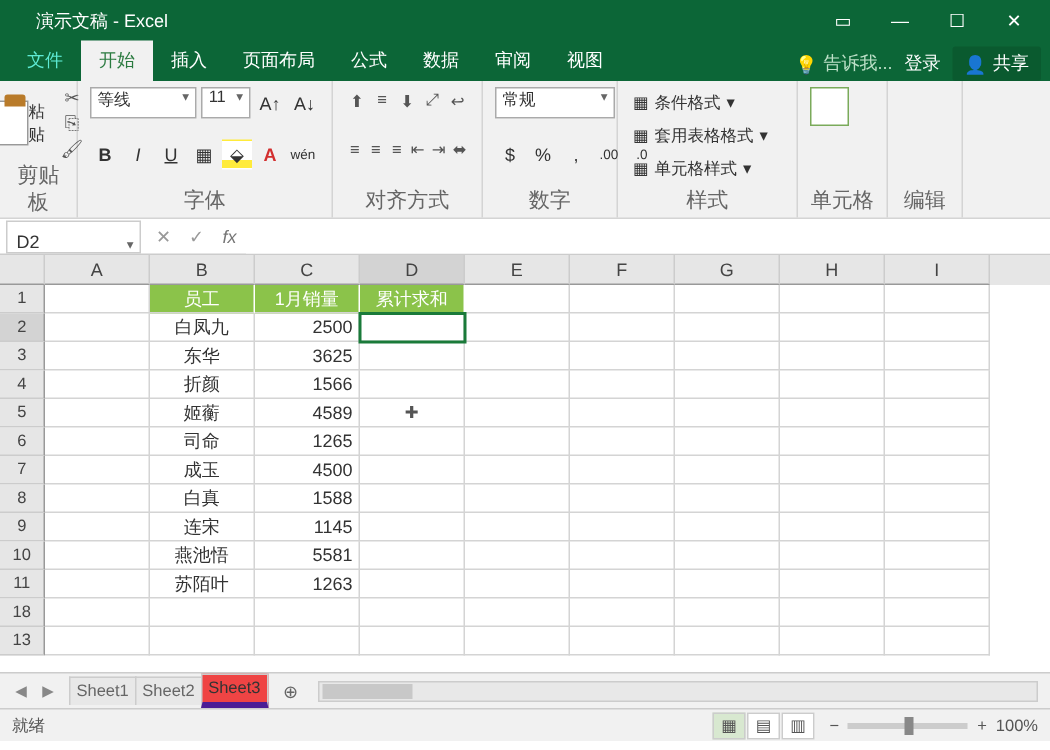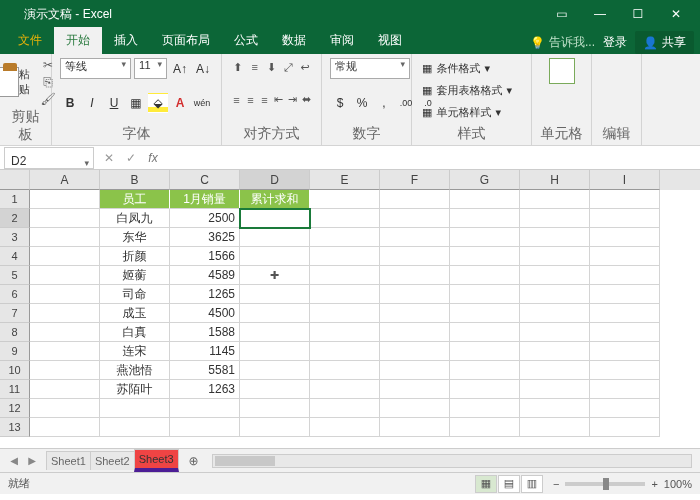--- a/index.html
+++ b/index.html
@@ -4,21 +4,21 @@
 <style>
 *{box-sizing:border-box;margin:0;padding:0;font-family:"Microsoft YaHei",Arial,sans-serif}
 body{width:700px;height:500px;background:#fff;overflow:hidden;font-size:12px;color:#333}
 .titlebar{height:28px;background:#0c6637;color:#fff;display:flex;align-items:center;padding:0 6px;font-size:12px}
 .titlebar .title{flex:1;text-align:left}
 .titlebar .winbtns{display:flex;gap:2px}
 .titlebar .winbtn{width:36px;height:22px;display:flex;align-items:center;justify-content:center;cursor:pointer}
 .ribbon-tabs{height:26px;background:#0c6637;display:flex;align-items:flex-end;padding-left:6px;color:#fff}
 .rtab{padding:5px 12px;cursor:pointer;font-size:12px}
 .rtab.active{background:#f1f1f1;color:#2a7a3f}
-.rtab.file{color:#eab308}
+.rtab.file{color:#5eead4}
 .ribbon-tabs .spacer{flex:1}
 .ribbon-tabs .right{display:flex;align-items:center;padding-right:6px;gap:8px}
 .ribbon-tabs .tell{color:#bde0c8;font-size:12px;display:flex;align-items:center;gap:4px}
 .share{background:#0a5a2f;padding:3px 8px;border-radius:2px;display:flex;align-items:center;gap:4px}
 .ribbon{height:92px;background:#f1f1f1;border-bottom:1px solid #d4d4d4;display:flex}
 .rgroup{border-right:1px solid #d4d4d4;padding:4px 8px 2px;display:flex;flex-direction:column;justify-content:space-between}
 .rgroup .glabel{text-align:center;color:#666;font-size:14px;padding-top:2px}
 .clip{width:52px;align-items:center}
 .paste{display:flex;align-items:center;cursor:pointer}
 .paste-icon{width:30px;height:30px;background:#fff;border:1px solid #999;position:relative}
@@ -31,21 +31,21 @@
 .combo .val{flex:1}
 .combo .arr{color:#666;font-size:9px}
 .btnrow{display:flex;gap:2px;margin-top:3px}
 .rbtn{min-width:20px;height:20px;display:flex;align-items:center;justify-content:center;cursor:pointer;border:1px solid transparent;font-size:12px}
 .align{width:100px}
 .alignrow{display:flex;gap:1px}
 .abtn{width:20px;height:18px;display:flex;align-items:center;justify-content:center;cursor:pointer;font-size:11px;color:#555}
 .number{width:90px}
 .styles{width:120px}
 .styleitem{display:flex;align-items:center;gap:4px;height:22px;cursor:pointer;font-size:11px;padding:0 2px}
-.cells{width:60px;align-items:center}
+.cells{width:60px;}
 .cellico{width:26px;height:26px;background:#fff;border:1px solid #7aaa5a;margin-bottom:2px}
 .edit{width:50px;align-items:center}
 .formula-bar{height:24px;border-bottom:1px solid #ccc;display:flex;align-items:center;background:#fff}
 .namebox{width:90px;height:22px;border:1px solid #ccc;margin:0 4px;padding:0 6px;display:flex;align-items:flex-end;font-size:12px;position:relative}
 .namebox .arr{position:absolute;right:4px;color:#666;font-size:9px}
 .fbtn{width:22px;height:22px;display:flex;align-items:center;justify-content:center;color:#999;cursor:pointer}
 .fx{font-style:italic;color:#777}
 .finput{flex:1;height:22px;border:none;padding:0 6px;outline:none;font-size:12px}
 .grid-wrap{height:278px;display:flex;flex-direction:column}
 .colhdr{display:flex;height:20px;background:#e6e6e6}
@@ -375,21 +375,21 @@
         <div class="cell cB ctr">苏陌叶</div>
         <div class="cell cC num">1263</div>
         <div class="cell cD"></div>
         <div class="cell cE"></div>
         <div class="cell cF"></div>
         <div class="cell cG"></div>
         <div class="cell cH"></div>
         <div class="cell cI"></div>
       </div>
       <div class="grow">
-        <div class="rh">12</div>
+        <div class="rh">18</div>
         <div class="cell cA"></div>
         <div class="cell cB"></div>
         <div class="cell cC"></div>
         <div class="cell cD"></div>
         <div class="cell cE"></div>
         <div class="cell cF"></div>
         <div class="cell cG"></div>
         <div class="cell cH"></div>
         <div class="cell cI"></div>
       </div>

